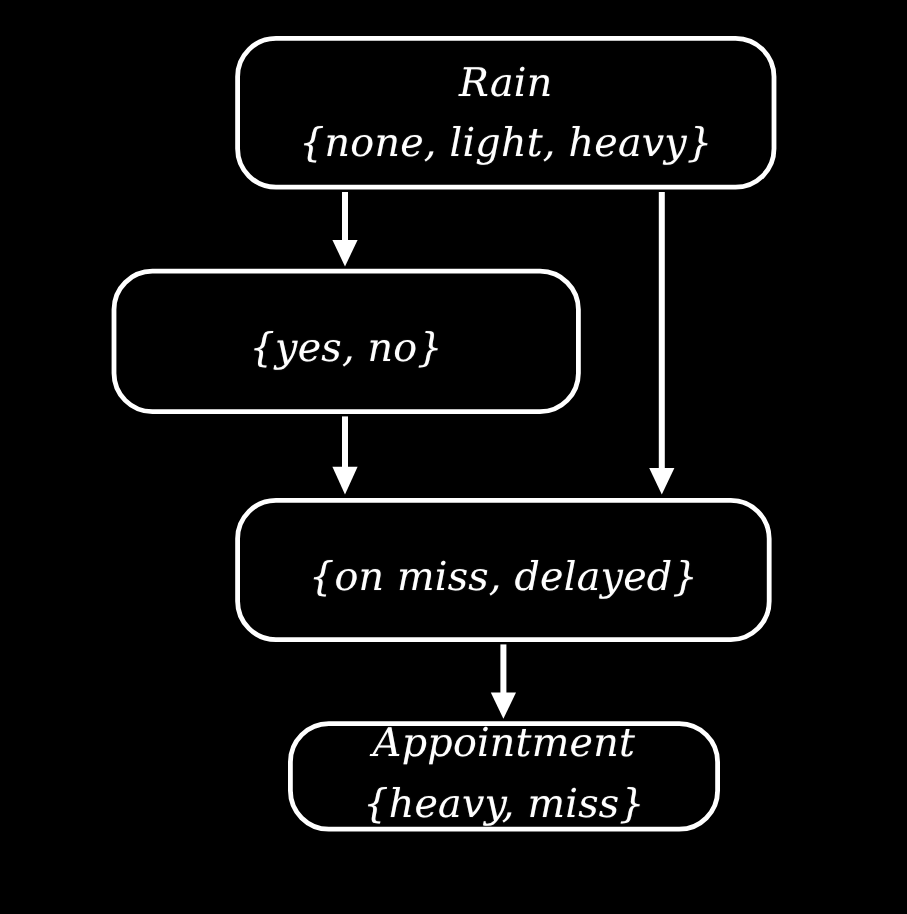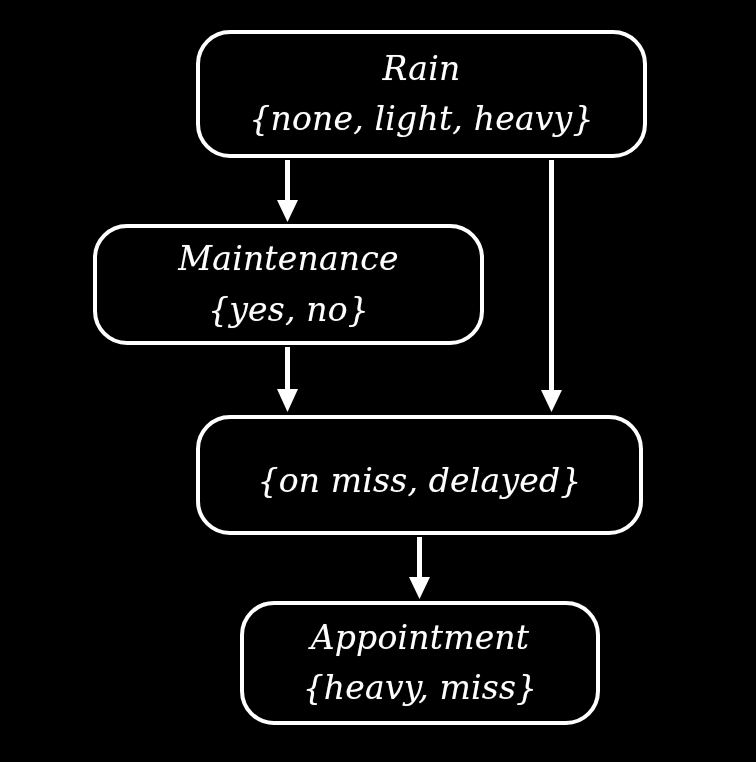--- a/index.html
+++ b/index.html
@@ -40,21 +40,21 @@
   .node .vals {
     font-size: 33px;
     white-space: nowrap;
     margin-top: 12px;
   }
 
   
   #node-rain        { left: 196px; top: 30px;  width: 451px; height: 128px; }
   #node-maintenance { left: 93px;  top: 224px; width: 391px; height: 121px; }
   #node-train       { left: 196px; top: 415px; width: 447px; height: 120px; }
-  #node-appointment { left: 240px; top: 601px; width: 360px; height: 124px; }
+  #node-appointment { left: 240px; top: 601px; width: 360px; height: 92px; justify-content: flex-end; }
 
   .edge {
     position: absolute;
     overflow: visible;
   }
   .edge svg { display: block; overflow: visible; }
 </style>
 </head>
 <body>
 
@@ -87,21 +87,20 @@
       <polygon points="409,577 430,577 419.5,599" fill="#ffffff"></polygon>
     </svg>
   </div>
 
   <div class="node" id="node-rain">
     <span class="nm">Rain</span>
     <span class="vals">{none, light, heavy}</span>
   </div>
 
   <div class="node" id="node-maintenance">
-    <span class="nm">Maintenance</span>
     <span class="vals">{yes, no}</span>
   </div>
 
   <div class="node" id="node-train">
     <span class="vals">{on miss, delayed}</span>
   </div>
 
   <div class="node" id="node-appointment">
     <span class="nm">Appointment</span>
     <span class="vals">{heavy, miss}</span>

